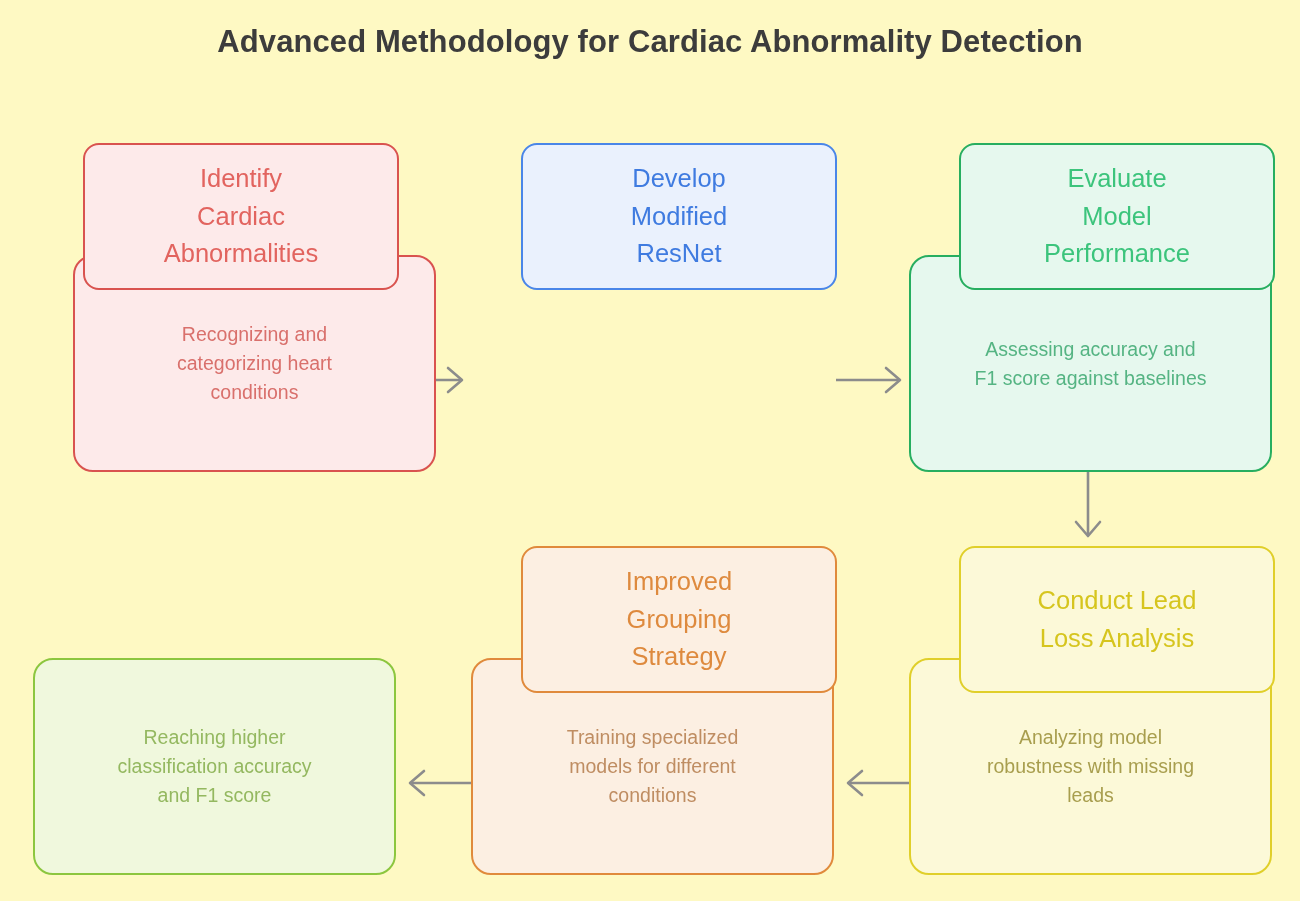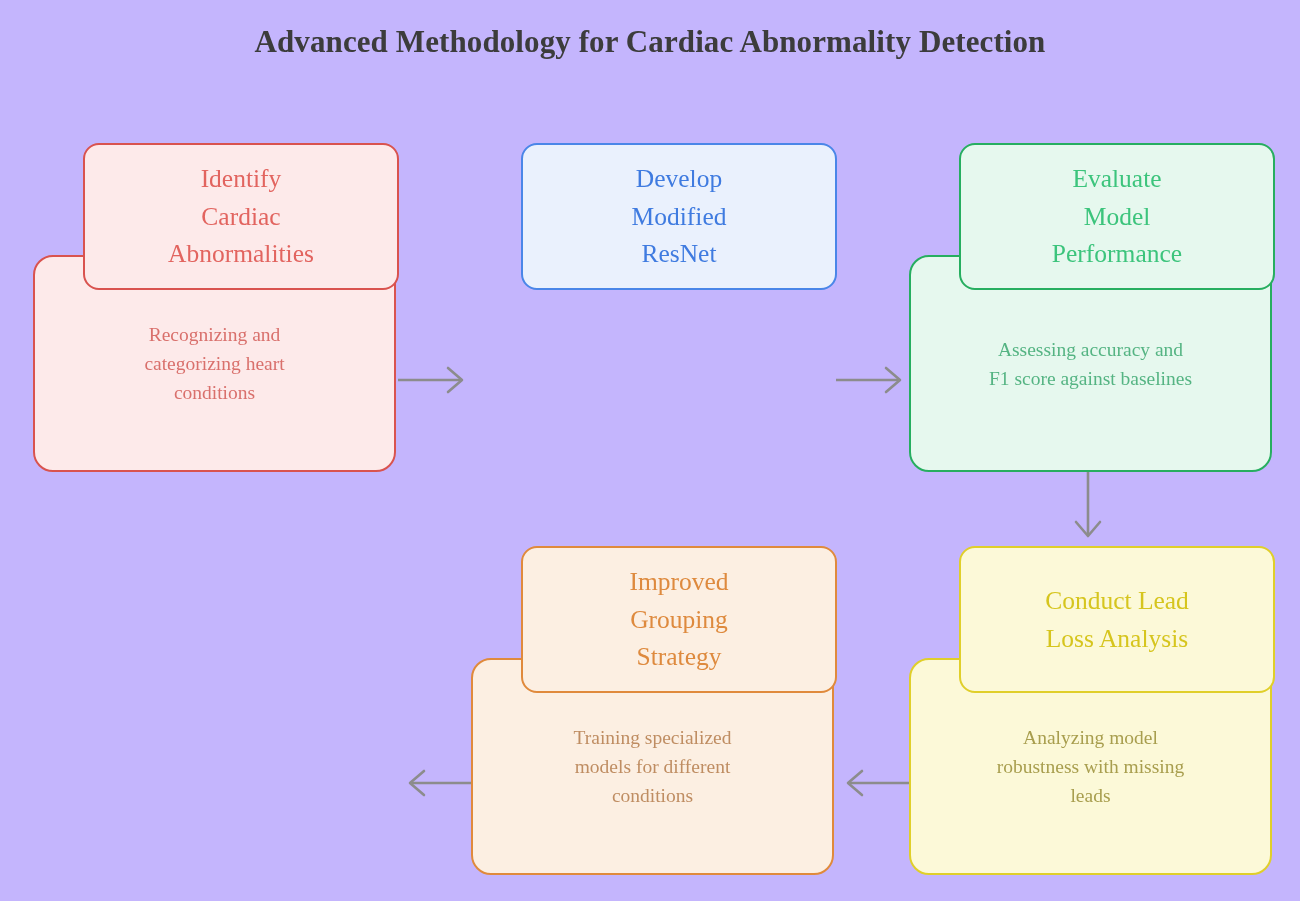--- a/index.html
+++ b/index.html
@@ -110,21 +110,21 @@
     stroke: #8c8c8c;
     stroke-width: 2.6;
     fill: none;
     stroke-linecap: round;
     stroke-linejoin: round;
   }
 </style>
 </head>
 <body>
 
-<div id="canvas" style="background: #c4b5fd; font-family: Liberation Serif, serif;">
+<div id="canvas" style="background: #fef9c3;">
 
   <div id="page-title" style="color: rgb(60, 60, 60);">Advanced Methodology for Cardiac Abnormality Detection</div>
 
   <svg class="arrow" style="left:396px; top:355px;" width="80" height="50" viewBox="0 0 80 50">
     <path class="arrow-line" d="M 2 25 L 64 25" style="stroke: rgb(140, 140, 140);"></path>
     <path class="arrow-head" d="M 52 13 L 66 25 L 52 37" style="stroke: rgb(140, 140, 140);"></path>
   </svg>
 
   <svg class="arrow" style="left:834px; top:355px;" width="80" height="50" viewBox="0 0 80 50">
     <path class="arrow-line" d="M 2 25 L 64 25" style="stroke: rgb(140, 140, 140);"></path>
@@ -140,21 +140,21 @@
     <path class="arrow-line" d="M 78 25 L 16 25" style="stroke: rgb(140, 140, 140);"></path>
     <path class="arrow-head" d="M 28 13 L 14 25 L 28 37" style="stroke: rgb(140, 140, 140);"></path>
   </svg>
 
   <svg class="arrow" style="left:396px; top:758px;" width="80" height="50" viewBox="0 0 80 50">
     <path class="arrow-line" d="M 78 25 L 16 25" style="stroke: rgb(140, 140, 140);"></path>
     <path class="arrow-head" d="M 28 13 L 14 25 L 28 37" style="stroke: rgb(140, 140, 140);"></path>
   </svg>
 
   <div class="flow-node" style="left:30px; top:130px;">
-    <div class="node-body" style="border-color: rgb(217, 83, 79); background: rgb(253, 234, 234);">
+    <div class="node-body" style="border-color: rgb(217, 83, 79); background: rgb(253, 234, 234); margin-left: 40px;">
       <div class="node-body-text" style="color: rgb(217, 112, 108);">Recognizing and
 categorizing heart
 conditions</div>
     </div>
     <div class="node-header" style="border-color: rgb(217, 83, 79); background: rgb(253, 234, 234);">
       <div class="node-header-text" style="color: rgb(226, 100, 95);">Identify
 Cardiac
 Abnormalities</div>
     </div>
   </div>
@@ -173,20 +173,25 @@
 F1 score against baselines</div>
     </div>
     <div class="node-header" style="border-color: rgb(39, 174, 96); background: rgb(230, 248, 238);">
       <div class="node-header-text" style="color: rgb(60, 196, 124);">Evaluate
 Model
 Performance</div>
     </div>
   </div>
 
   <div class="flow-node" style="left:30px; top:533px;">
+    <div class="node-body" style="border-color: rgb(140, 198, 63); background: rgb(240, 248, 221);">
+      <div class="node-body-text" style="color: rgb(148, 184, 96);">Reaching higher
+classification accuracy
+and F1 score</div>
+    </div>
   </div>
 
   <div class="flow-node" style="left:468px; top:533px;">
     <div class="node-body" style="border-color: rgb(224, 138, 60); background: rgb(252, 239, 226);">
       <div class="node-body-text" style="color: rgb(191, 141, 98);">Training specialized
 models for different
 conditions</div>
     </div>
     <div class="node-header" style="border-color: rgb(224, 138, 60); background: rgb(252, 239, 226);">
       <div class="node-header-text" style="color: rgb(222, 138, 62);">Improved

